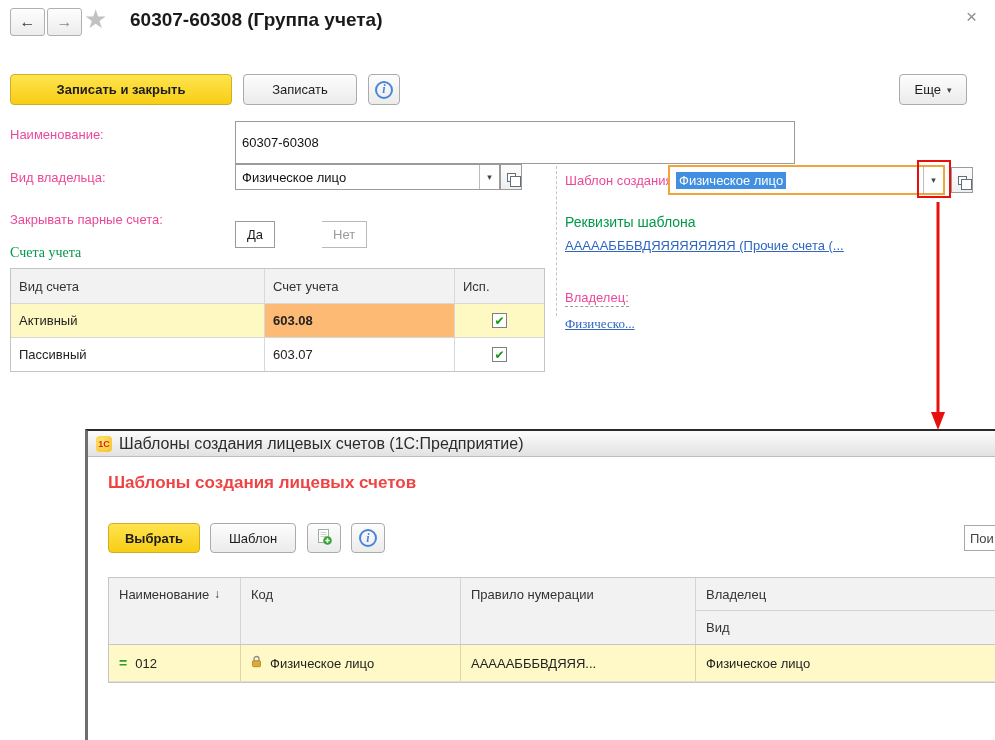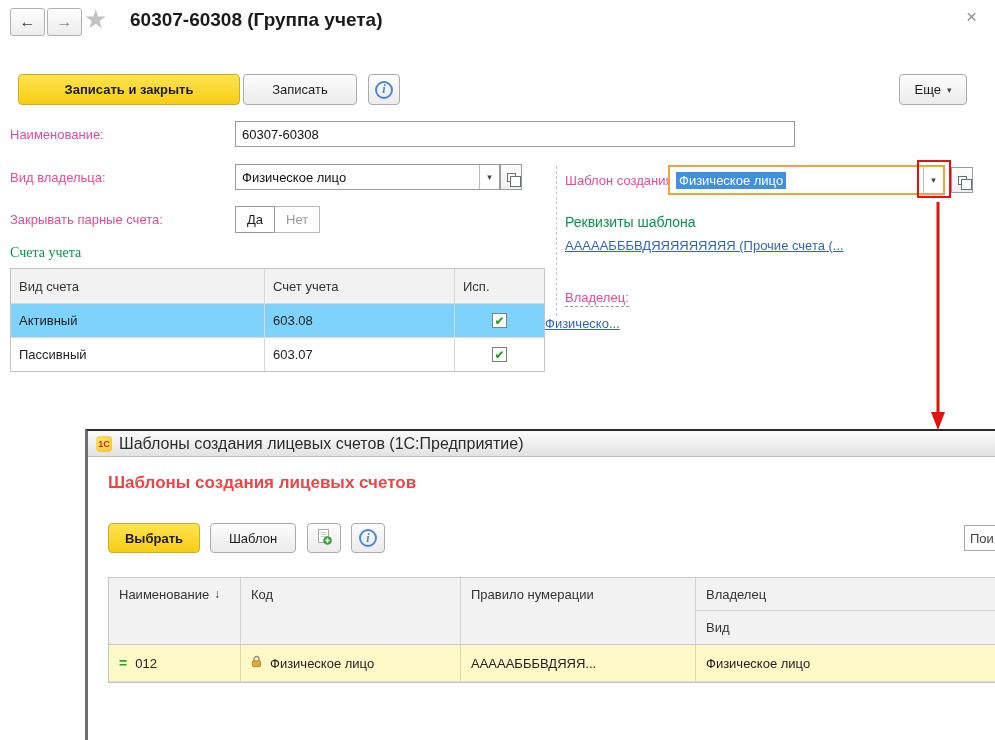--- a/index.html
+++ b/index.html
@@ -21,54 +21,54 @@
          background:linear-gradient(#fdfdfd,#ebebeb); font-size:13px; color:#1c1c1c;
          display:flex; align-items:center; justify-content:center; gap:6px; font-family:inherit; }
   .btn-yellow { background:linear-gradient(#ffe44f,#f8cd14); border-color:#cfae24; font-weight:bold; }
   .arr { font-size:9px; color:#444; }
   .ico-info { width:18px; height:18px; border-radius:50%; border:2px solid #4a86d8; color:#4a86d8;
               font-family:"Liberation Serif",serif; font-style:italic; font-weight:bold; font-size:12px;
               display:flex; align-items:center; justify-content:center; }
 
   
   .lbl { position:absolute; font-size:13px; color:#ec4899; white-space:nowrap; }
-  .tinput { position:absolute; left:235px; top:121px; width:560px; height:26px; border:1px solid #9b9b9b;
+  .tinput { position:absolute; left:235px; top:121px; width:560px; height:43px; border:1px solid #9b9b9b;
             padding:0 6px; font-size:13px; font-family:inherit; color:#111; background:#fff; }
   .combo { position:absolute; height:26px; border:1px solid #9b9b9b; background:#fff;
            display:flex; align-items:stretch; font-size:13px; color:#111; }
   .combo .ctext { flex:1; display:flex; align-items:center; padding:0 6px; overflow:hidden; white-space:nowrap; }
   .combo .carrow { width:20px; border-left:1px solid #bdbdbd; display:flex; align-items:center;
                    justify-content:center; font-size:9px; color:#444; background:#fff; }
   .combo.active { border:2px solid #f2a33a; height:30px; }
   .sel-text { background:#418fe0; color:#fff; padding:1px 3px; }
   .openbtn { position:absolute; width:22px; height:26px; border:1px solid #9b9b9b;
              background:linear-gradient(#fdfdfd,#efefef); display:flex; align-items:center; justify-content:center; }
   .icon-open { position:relative; width:9px; height:9px; border:1px solid #5f6f7f; background:#fff; }
   .icon-open::after { content:""; position:absolute; left:2px; top:2px; width:9px; height:9px;
                       border:1px solid #5f6f7f; background:#fff; }
-  .toggle { position:absolute; left:235px; top:206px; display:flex; }
+  .toggle { position:absolute; left:235px; top:221px; display:flex;gap:47px; }
   .tg { height:27px; padding:0 11px; border:1px solid #9a9a9a; background:#fff; font-size:13px;
         font-family:inherit; color:#1c1c1c; }
   .tg.off { border-left:none; color:#9a9a9a; border-color:#b9b9b9; }
   .vsep { position:absolute; left:556px; top:166px; height:150px; border-left:1px dashed #c4c4c4; }
   .green { position:absolute; font-size:14px; color:#00994a; }
   .link { position:absolute; font-size:13px; color:#2f66c0; text-decoration:underline; white-space:nowrap; }
   .link.clip { max-width:396px; overflow:hidden; }
   .dashed { border-bottom:1px dashed #9a9a9a; padding-bottom:1px; }
 
   
   .acc-table { position:absolute; left:10px; top:268px; width:535px; border:1px solid #c4c4c4;
                font-size:13px; color:#222; background:#fff; }
   .acc-row { display:grid; grid-template-columns:254px 190px 89px; }
   .acc-row > div { height:34px; display:flex; align-items:center; padding-left:8px;
                    border-right:1px solid #d8d8d8; border-top:1px solid #d8d8d8; }
   .acc-row > div:last-child { border-right:none; }
   .acc-row.hdr > div { border-top:none; background:#f2f2f2; color:#333; }
-  .acc-row.sel > div { background:#7dd3fc; }
-  .acc-row.sel > div.cur { background:#7dd3fc; }
+  .acc-row.sel > div { background:#fef9c3; }
+  .acc-row.sel > div.cur { background:#fdba74;font-weight:bold; }
   .cellcheck { justify-content:center; padding-left:0 !important; }
   .cb { width:15px; height:15px; border:1px solid #808080; background:#fff; display:flex;
         align-items:center; justify-content:center; }
   .cb span { font-size:12px; color:#0f9a0f; line-height:1; }
 
   
   .red-box { position:absolute; left:917px; top:160px; width:34px; height:38px; border:2px solid #e8100c; z-index:40; }
   .red-arrow { position:absolute; left:924px; top:198px; z-index:40; }
 
   
@@ -105,21 +105,21 @@
   <button class="navbtn" style="left:10px;">
       <span>←</span>
     </button>
   <button class="navbtn fwd" style="left:47px;">
       <span>→</span>
     </button>
   <span class="star">★</span>
   <div class="wtitle">60307-60308 (Группа учета)</div>
   <span class="wclose">×</span>
 
-  <button class="btn btn-yellow" style="left:18px; top:74px; width:222px;">Записать и закрыть</button>
+  <button class="btn btn-yellow" style="left:10px; top:74px; width:222px;">Записать и закрыть</button>
   <button class="btn" style="left:243px; top:74px; width:114px;">Записать</button>
   <button class="btn" style="left:368px; top:74px; width:32px;">
       <span class="ico-info">i</span>
     </button>
   <button class="btn" style="left:899px; top:74px; width:68px;">
       <span>Еще</span>
       <span class="arr">▾</span>
     </button>
 
   <div class="lbl" style="left:10px; top:127px;">Наименование:</div>
@@ -148,21 +148,21 @@
       </span>
     <span class="carrow">▾</span>
   </div>
   <button class="openbtn" style="left:951px; top:167px;">
       <span class="icon-open"></span>
     </button>
 
   <div class="green" style="left:565px; top:214px;">Реквизиты шаблона</div>
   <a class="link clip" style="left:565px; top:238px;">АААААБББВДЯЯЯЯЯЯЯЯЯ (Прочие счета (...</a>
   <div class="lbl" style="left:565px; top:290px;"><span class="dashed">Владелец:</span></div>
-  <a class="link" style="left:545px; top:316px;">Физическо...</a>
+  <a class="link" style="left:565px; top:316px;font-family:Liberation Serif, serif;">Физическо...</a>
 
   <div class="green" style="left:10px; top:245px;font-family:Liberation Serif, serif;">Счета учета</div>
   <div class="acc-table">
     <div class="acc-row hdr">
       <div>Вид счета</div>
       <div>Счет учета</div>
       <div>Исп.</div>
     </div>
     <div class="acc-row sel">
       <div>Активный</div>

